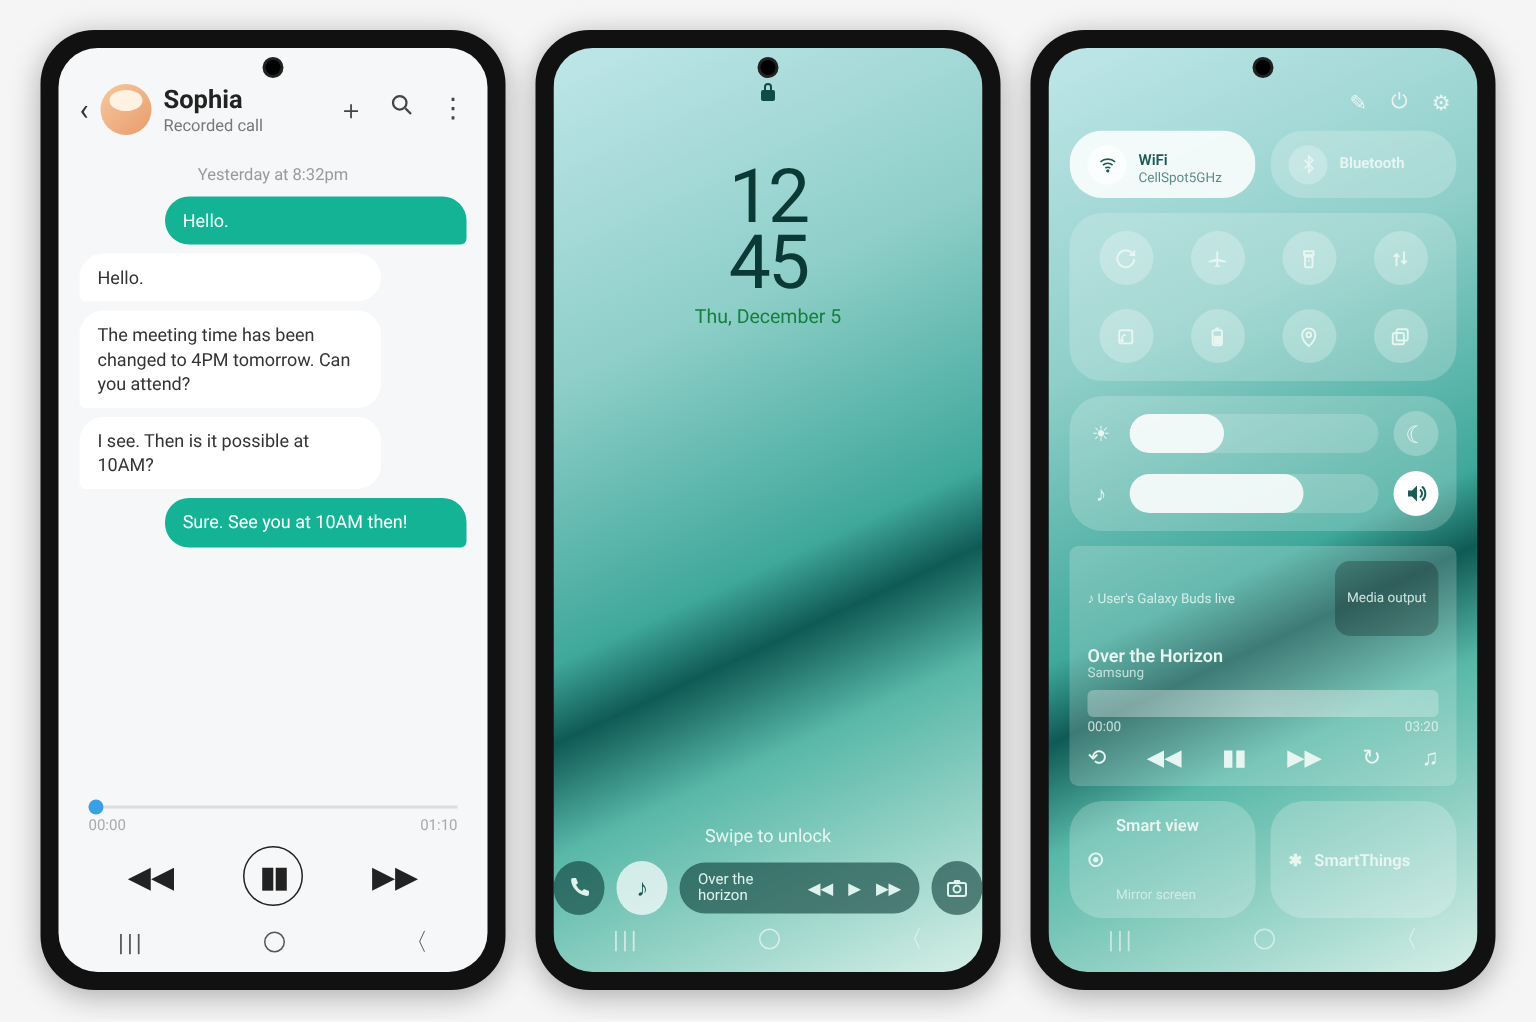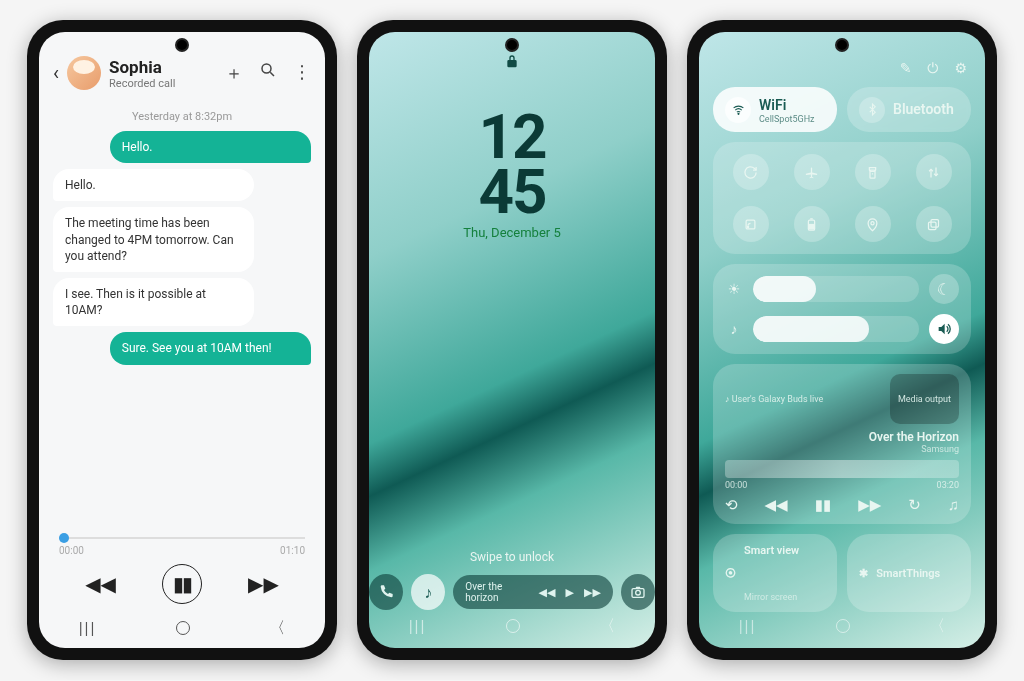--- a/index.html
+++ b/index.html
@@ -58,49 +58,49 @@
   .navbar{display:flex;justify-content:space-around;align-items:center;height:40px;color:#555;}
   .nav-sq{width:14px;height:14px;border:1.5px solid currentColor;border-radius:50%;}
   
   .wallpaper{
     background: linear-gradient(155deg,#bfe6e8 0%,#8fcfc9 30%,#3fa89a 55%,#0f5a54 62%,#58b8a8 72%,#d6efe7 100%);
     position:absolute;inset:0;
   }
   
   .p2 .screen{color:#0b3a36;display:flex;flex-direction:column;align-items:center;}
   .lock-top{position:absolute;top:22px;width:100%;display:flex;justify-content:center;color:#104b45;z-index:2;}
-  .clock{font-size:62px;font-weight:700;line-height:.88;text-align:center;margin-top:78px;z-index:2;letter-spacing:-2px;}
+  .clock{font-size:50px;font-weight:400;line-height:.88;text-align:center;margin-top:78px;z-index:2;letter-spacing:-2px;}
   .date{margin-top:6px;font-size:13px;z-index:2;color:#15803d;}
   .swipe{position:absolute;bottom:84px;width:100%;text-align:center;font-size:12px;color:#e9f5f1;z-index:2;margin-top:37px;}
   .lock-dock{position:absolute;bottom:38px;left:0;right:0;display:flex;justify-content:center;gap:8px;z-index:2;align-items:center;}
   .dock-circle{width:36px;height:36px;border-radius:50%;background:rgba(10,60,55,.6);display:flex;align-items:center;justify-content:center;color:#dff3ee;}
   .dock-media{display:flex;align-items:center;gap:8px;background:rgba(10,60,55,.6);border-radius:20px;padding:6px 12px;color:#dff3ee;font-size:10px;}
   .dock-media .mc{display:flex;gap:10px;font-size:11px;}
   .p2 .navbar{position:absolute;bottom:2px;left:0;right:0;color:rgba(255,255,255,.6);z-index:2;}
   
   .p3 .screen{color:#e8f6f1;}
   .qp{position:absolute;inset:0;padding:28px 14px 0;display:flex;flex-direction:column;gap:10px;}
   .qp-top{display:flex;justify-content:flex-end;gap:16px;color:#e8f6f1;font-size:14px;padding-right:4px;}
   .row{display:flex;gap:10px;}
   .pill{flex:1;background:rgba(255,255,255,.22);border-radius:22px;padding:8px 12px;display:flex;align-items:center;gap:8px;min-height:40px;backdrop-filter:blur(2px);}
   .pill.solid{background:rgba(255,255,255,.85);color:#1a5b53;}
   .pill .ic-c{width:26px;height:26px;border-radius:50%;background:rgba(255,255,255,.7);display:flex;align-items:center;justify-content:center;color:#1a5b53;font-size:13px;}
   .pill.off .ic-c{background:rgba(255,255,255,.25);color:#e8f6f1}
-  .pill .lbl{font-size:14px;line-height:1.1;font-weight:600;}
+  .pill .lbl{font-size:10px;line-height:1.1;font-weight:600;}
   .pill .sub{font-size:9px;opacity:.7;font-weight:400;display:block;}
   .grid8{background:rgba(255,255,255,.2);border-radius:22px;padding:12px;display:grid;grid-template-columns:repeat(4,1fr);gap:16px 10px;}
   .gic{width:36px;height:36px;border-radius:50%;background:rgba(255,255,255,.25);display:flex;align-items:center;justify-content:center;margin:0 auto;color:#e8f6f1;font-size:15px;}
   .sliders{background:rgba(255,255,255,.2);border-radius:22px;padding:10px 12px;display:flex;flex-direction:column;gap:10px;}
   .srow{display:flex;align-items:center;gap:10px;}
   .sic{width:18px;text-align:center;font-size:14px;}
   .sbar{flex:1;height:26px;border-radius:14px;background:rgba(255,255,255,.18);position:relative;overflow:hidden;}
   .sfill{position:absolute;left:0;top:0;bottom:0;background:rgba(255,255,255,.85);border-radius:14px;}
   .send{width:30px;height:30px;border-radius:50%;background:rgba(255,255,255,.25);display:flex;align-items:center;justify-content:center;}
   .send.on{background:#fff;color:#1a5b53;}
-  .media-card{background:rgba(255,255,255,.2);border-radius:22px;padding:10px 12px;position:relative;text-align:right;}
+  .media-card{background:rgba(255,255,255,.2);border-radius:6px;padding:10px 12px;position:relative;}
   .mtop{display:flex;justify-content:space-between;font-size:9px;opacity:.85;align-items:center;}
   .chip{background:rgba(0,0,0,.28);padding:20px 8px;border-radius:10px;font-size:9px;}
   .mtitle{font-size:12px;margin-top:6px;font-weight:600;}
   .martist{font-size:9px;opacity:.75;}
   .wave{height:18px;margin-top:6px;background:linear-gradient(90deg,rgba(255,255,255,.6),rgba(255,255,255,.85),rgba(255,255,255,.5));border-radius:4px;opacity:.5;}
   .mtime{display:flex;justify-content:space-between;font-size:9px;opacity:.8;margin-top:2px;}
   .mctrl{display:flex;justify-content:space-between;align-items:center;margin-top:6px;font-size:15px;}
   .bottom-row{display:flex;gap:10px;}
   .bpill{flex:1;background:rgba(255,255,255,.22);border-radius:22px;padding:10px 12px;display:flex;align-items:center;gap:8px;font-size:11px;font-weight:600;}
   .bpill .bs{display:block;font-size:9px;opacity:.7;font-weight:400;margin-top:35px;}

